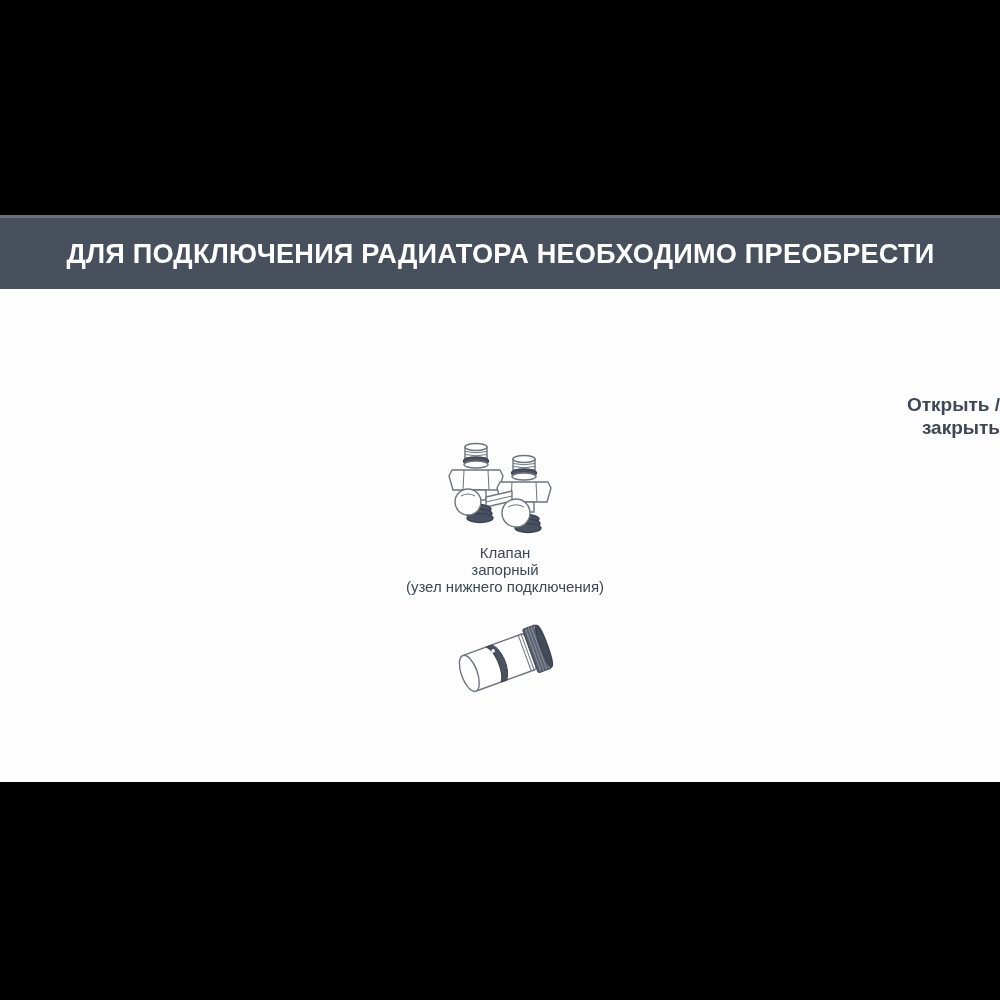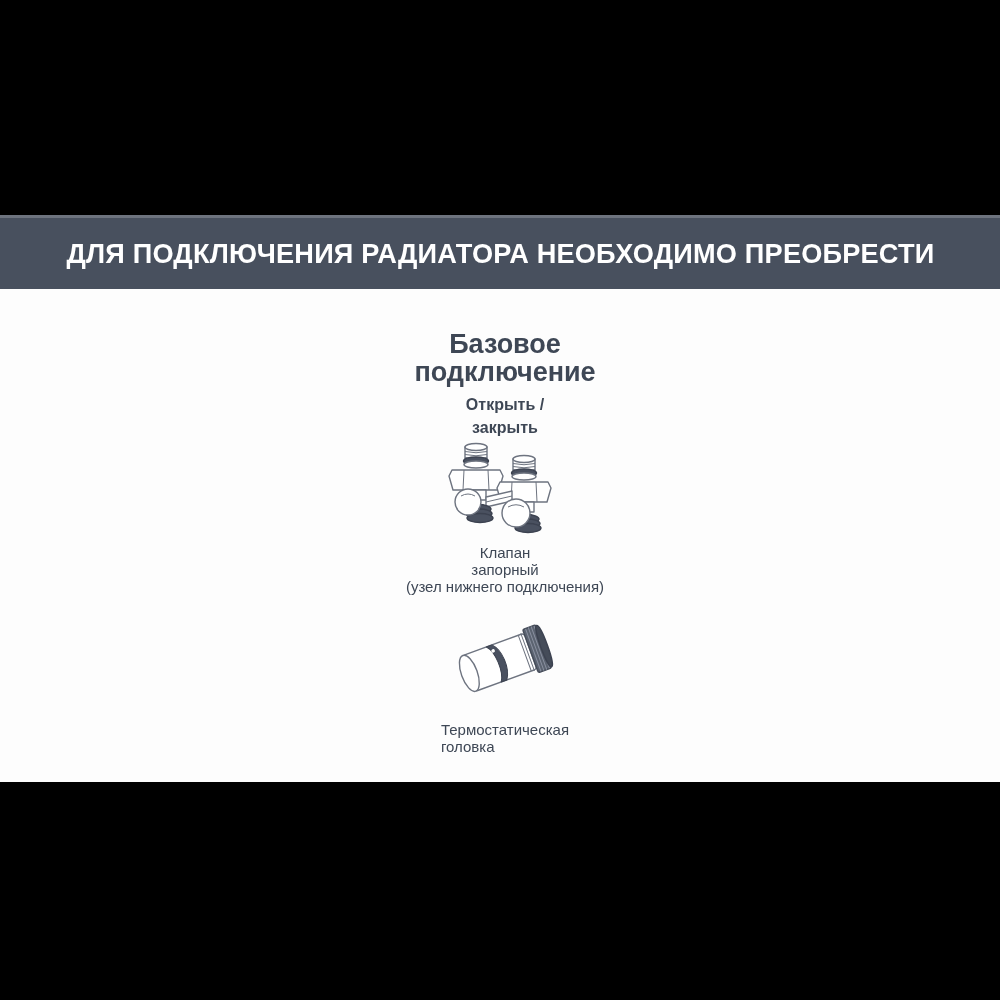--- a/index.html
+++ b/index.html
@@ -53,23 +53,24 @@
     white-space: pre-line;
   }
   .section-title {
     top: 330px;
     font-size: 27px;
     font-weight: 700;
     line-height: 28px;
   }
   .item-caption {
     top: 393px;
-    font-size: 16px;
+    font-size: 19px;
     font-weight: 700;
     line-height: 23px;
+    text-align: right;
   }
   .item-label {
     font-size: 15px;
     font-weight: 400;
     line-height: 17px;
   }
   .label-valve { top: 544px; }
   .label-thermo { top: 704px; }
   .label-thermo .inner {
     display: inline-block;
@@ -86,22 +87,20 @@
 
 <div class="stage">
 
   <div class="letterbox top"></div>
   <div class="content-bg"></div>
 
   <div class="banner">
     <div class="banner-title">ДЛЯ ПОДКЛЮЧЕНИЯ РАДИАТОРА НЕОБХОДИМО ПРЕОБРЕСТИ</div>
   </div>
 
-  <div class="txt section-title">Базовое
-подключение</div>
 
   <div class="txt item-caption">Открыть /
 закрыть</div>
 
   <svg class="illus illus-valve" width="106" height="100" viewBox="0 0 106 100" fill="none" stroke="#6E7480" stroke-width="1.4" stroke-linejoin="round">
 
     <rect x="17" y="6" width="22" height="13" fill="#ffffff"></rect>
     <ellipse cx="28" cy="6" rx="11" ry="3.5" fill="#ffffff"></ellipse>
     <path d="M17 10.5 Q28 13 39 10.5" stroke-width="1"></path>
     <path d="M17 13.5 Q28 16 39 13.5" stroke-width="1"></path>
@@ -157,19 +156,15 @@
       <circle cx="47" cy="25" r="1.8" fill="#ffffff" stroke="none"></circle>
 
       <path d="M76 19 L76 57 M79 18 L79 58" stroke-width="1"></path>
 
       <rect x="82" y="15" width="14" height="46" rx="2" fill="#5B6370" stroke="#454C59"></rect>
       <path d="M85 15.5 L85 60.5 M88 15 L88 61 M91 15 L91 61 M94 15.5 L94 60.5" stroke="#8A90A0" stroke-width="1"></path>
       <ellipse cx="96.5" cy="38" rx="3.5" ry="22" fill="#454C59" stroke="#3c4250"></ellipse>
     </g>
   </svg>
 
-  <div class="txt item-label label-thermo">
-    <span class="inner">Термостатическая
-головка</span>
-  </div>
 
   <div class="letterbox bottom"></div>
 </div>
 
 </body></html>

